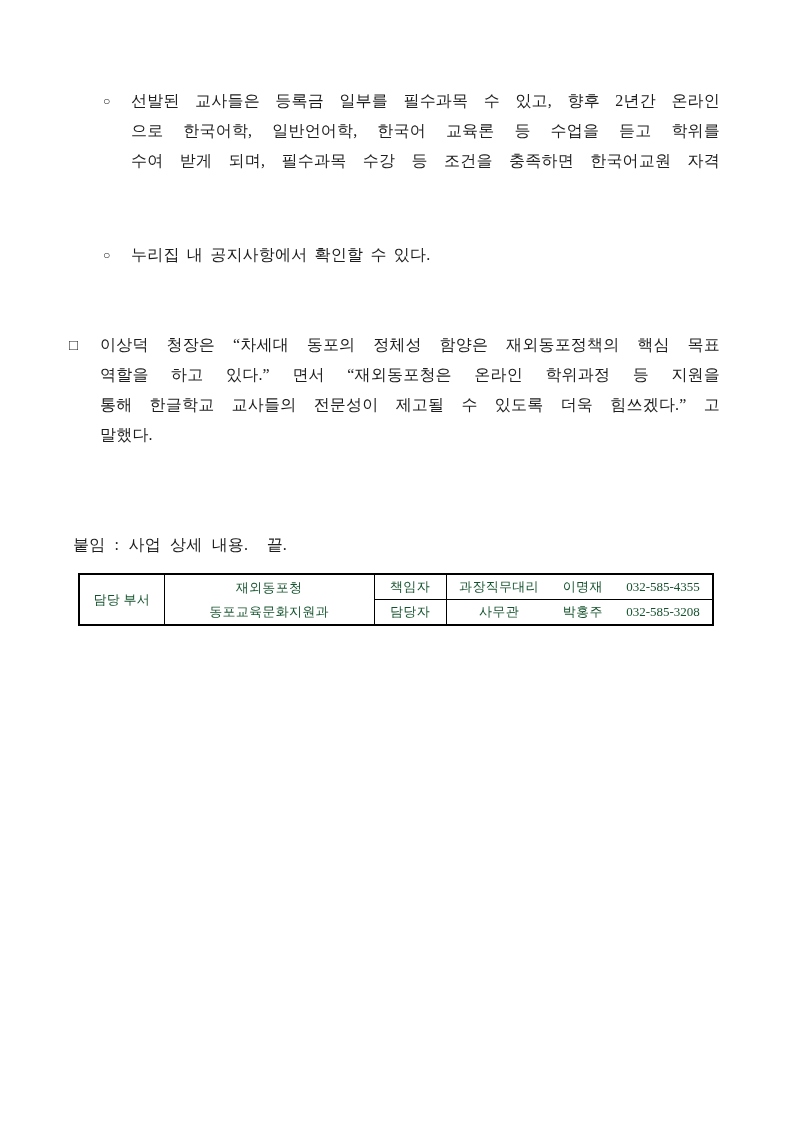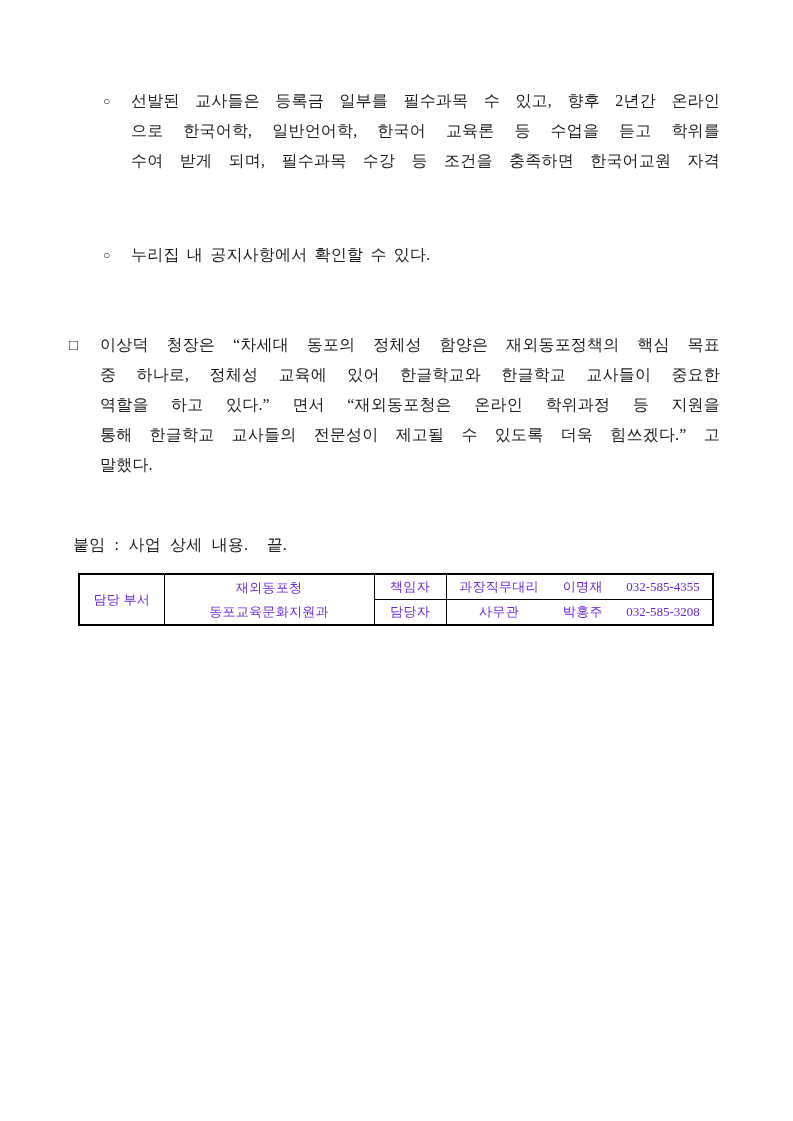--- a/index.html
+++ b/index.html
@@ -54,21 +54,21 @@
     word-spacing: 5px;
     white-space: pre;
   }
   table.contact {
     position: absolute;
     left: 78px; top: 573px;
     width: 634px;
     border-collapse: collapse;
     table-layout: fixed;
     font-size: 13px;
-    color: #6d28d9;
+    color: #14532d;
   }
   table.contact td {
     border: 1px solid #000;
     height: 24px;
     padding: 0;
     text-align: center;
     vertical-align: middle;
     letter-spacing: 0.3px;
   }
   table.contact { border: 2px solid #000; }
@@ -107,21 +107,20 @@
     <span class="marker marker-circle">○</span>
     <div class="lines">
       <div class="line">누리집 내 공지사항에서 확인할 수 있다.</div>
     </div>
   </div>
 
   <div class="para para-square" style="top:330px;">
     <span class="marker marker-square">□</span>
     <div class="lines">
       <div class="line just">이상덕 청장은 “차세대 동포의 정체성 함양은 재외동포정책의 핵심 목표</div>
-      <div class="line just">중 하나로, 정체성 교육에 있어 한글학교와 한글학교 교사들이 중요한</div>
       <div class="line just">역할을 하고 있다.” 면서 “재외동포청은 온라인 학위과정 등 지원을</div>
       <div class="line just">통해 한글학교 교사들의 전문성이 제고될 수 있도록 더욱 힘쓰겠다.” 고</div>
       <div class="line">말했다.</div>
     </div>
   </div>
 
   <div class="attach-line">붙임 : 사업 상세 내용.  끝.</div>
 
   <table class="contact">
     <tbody>

